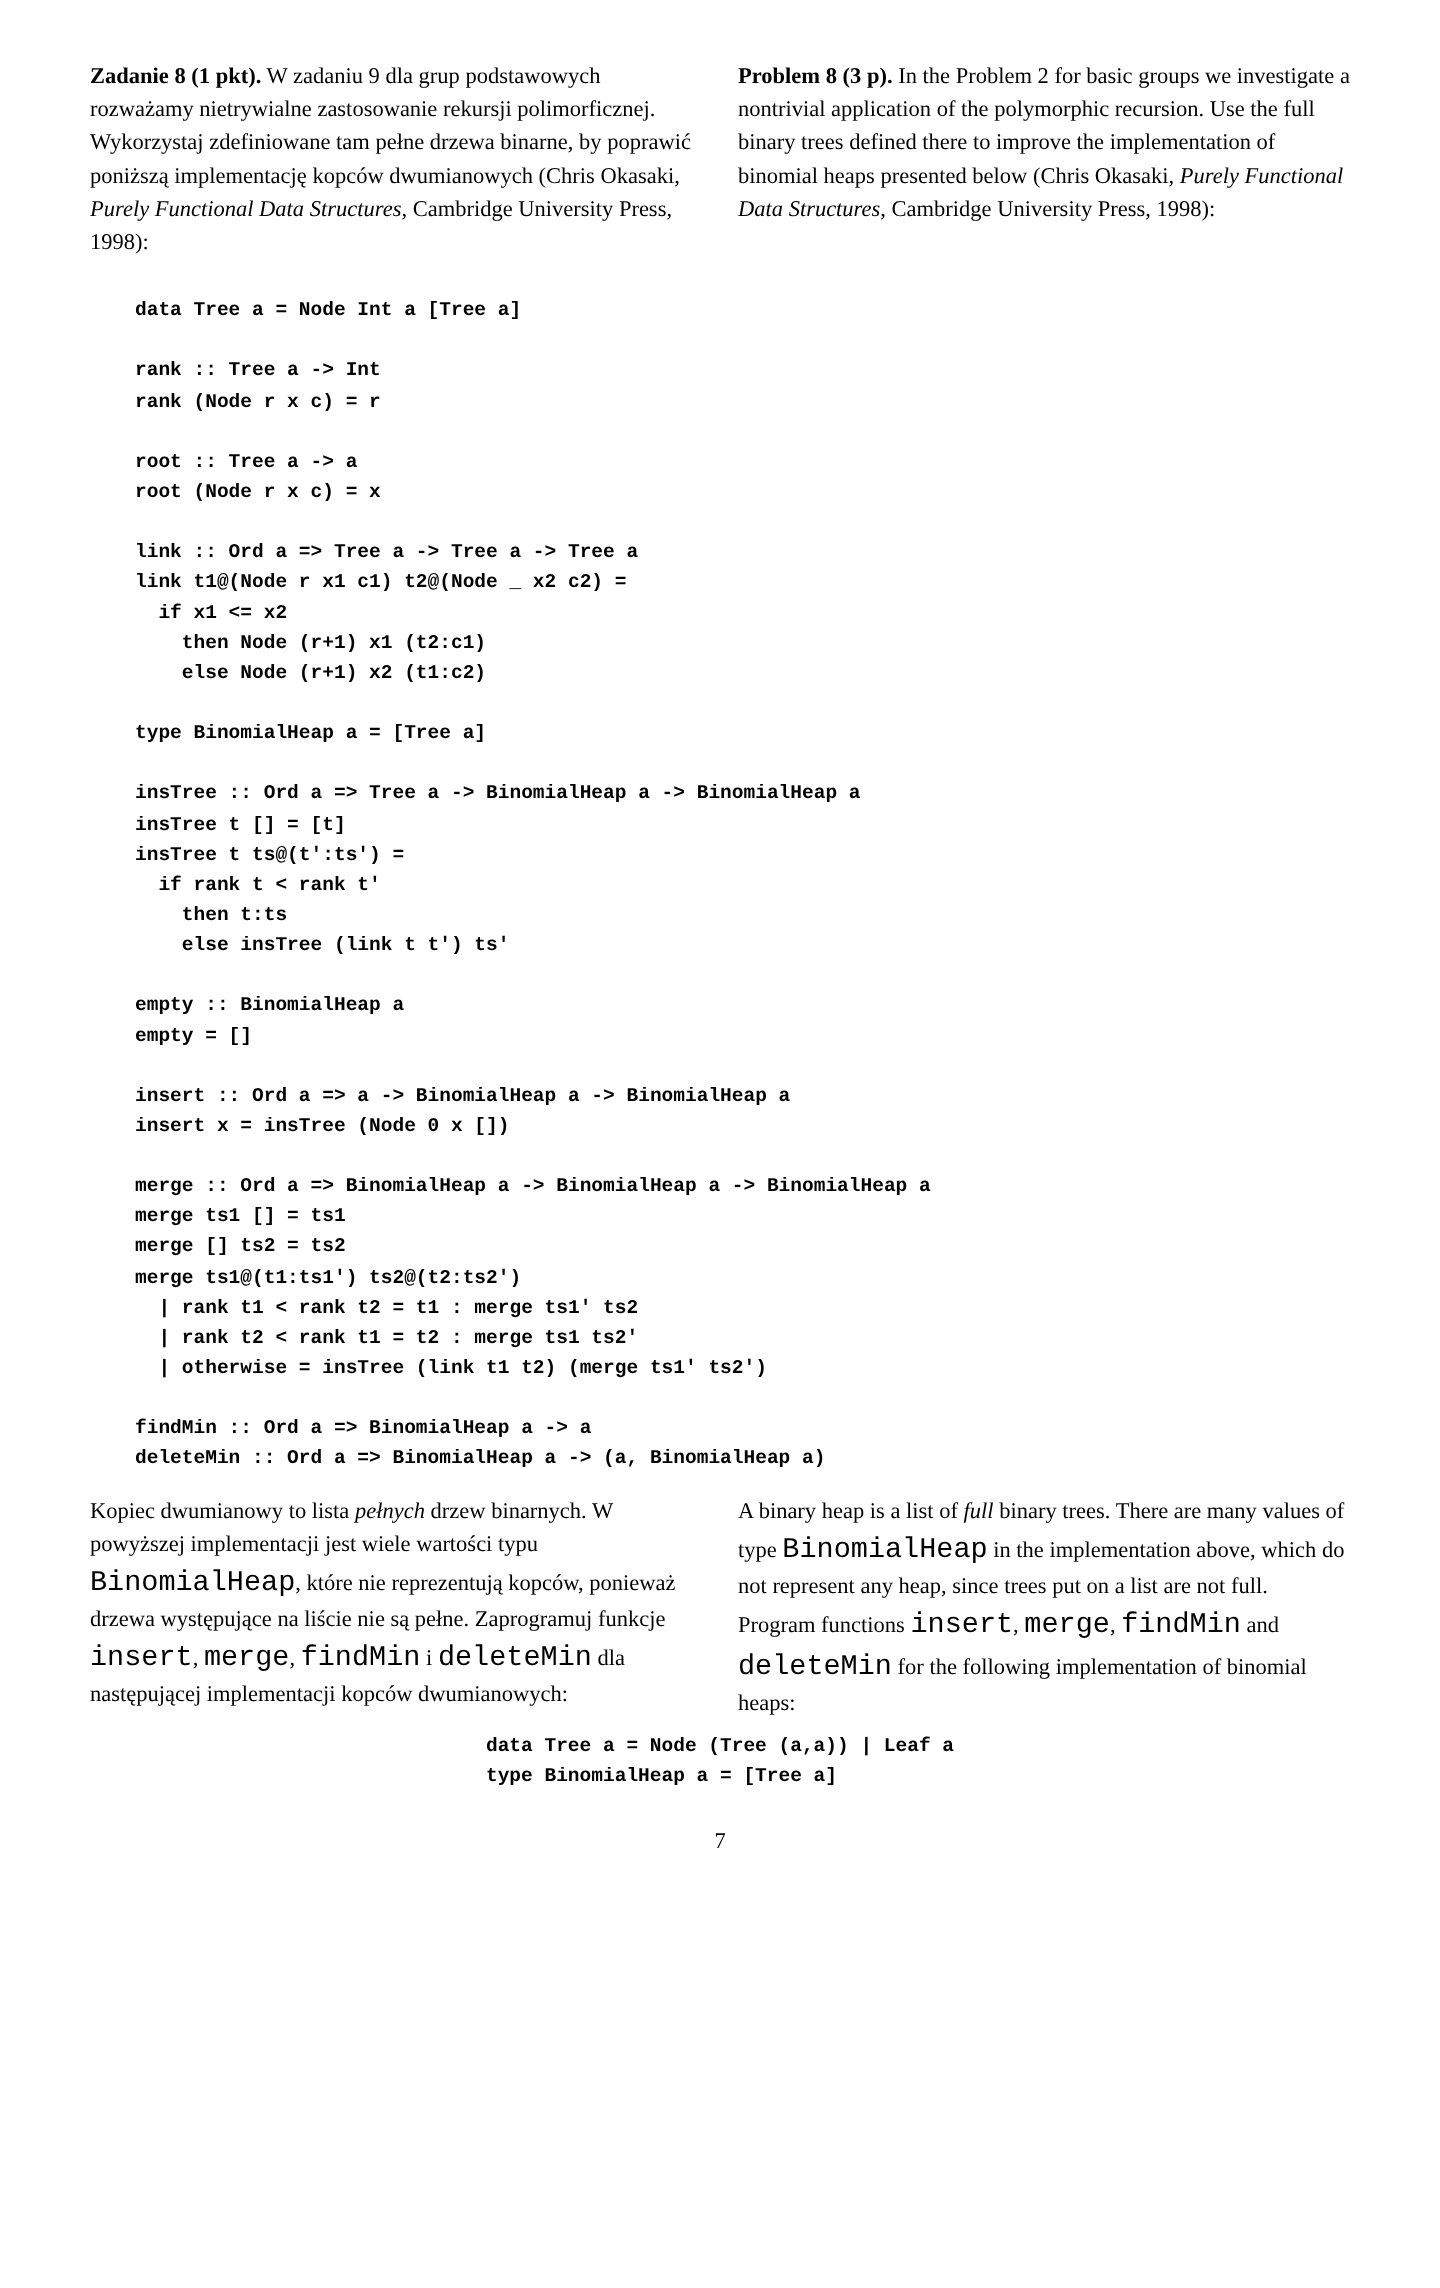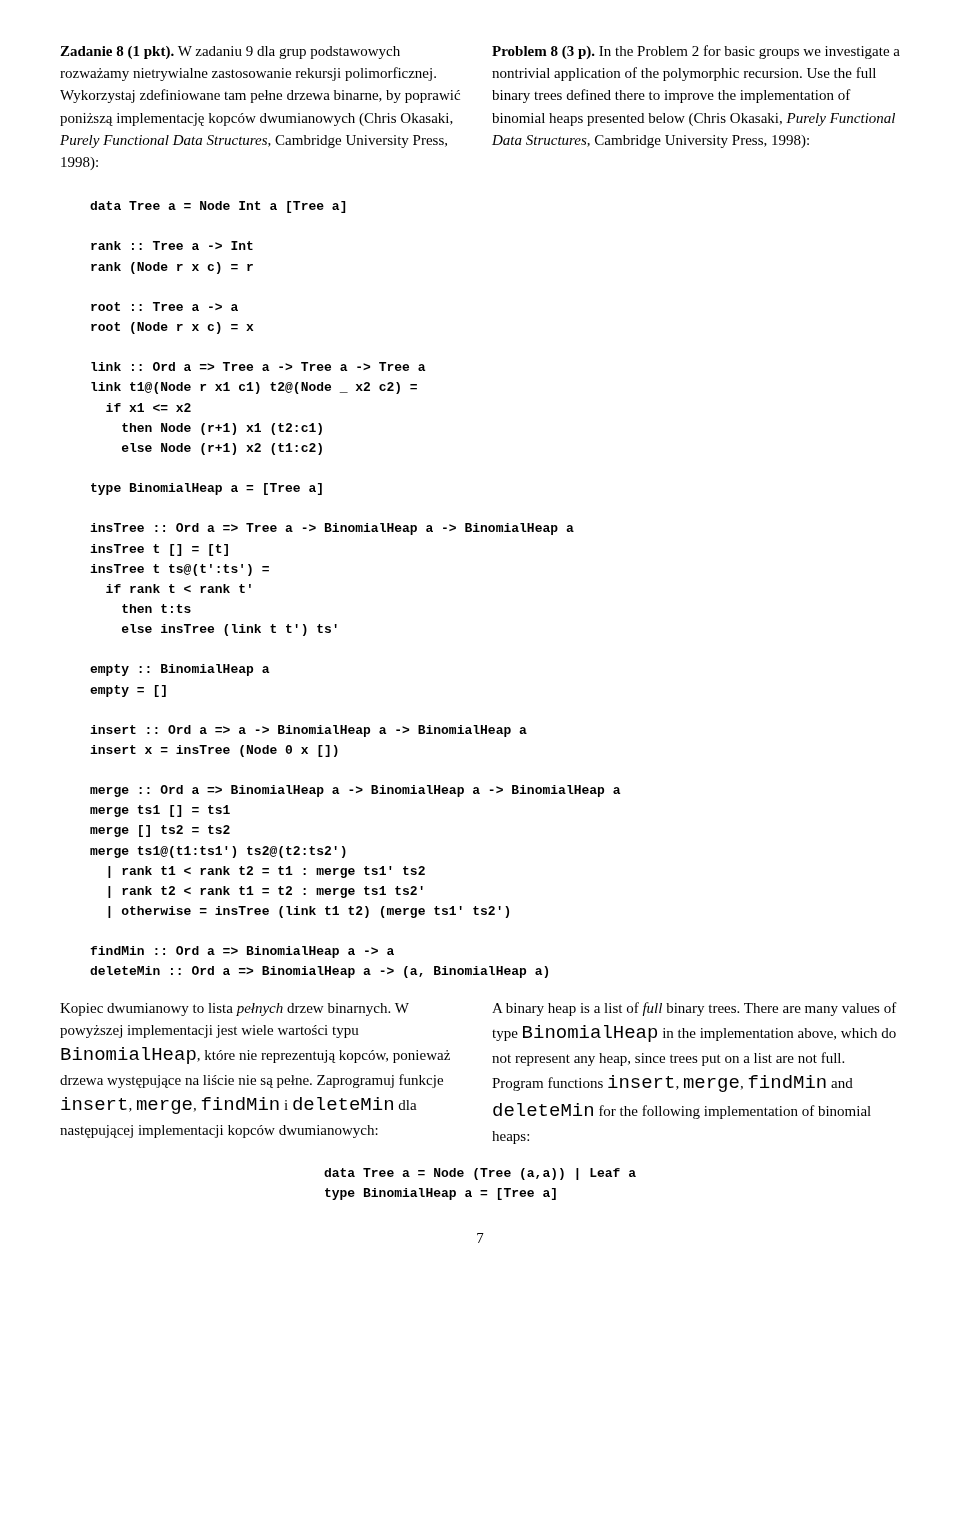--- a/index.html
+++ b/index.html
@@ -39,21 +39,20 @@
       font-size: 19px;
     }
     .bottom-two-col {
       display: grid;
       grid-template-columns: 1fr 1fr;
       gap: 24px;
       margin-top: 14px;
     }
     .center-code {
       text-align: center;
-      margin-top: 10px;
     }
     .center-code .code-block {
       display: inline-block;
       text-align: left;
       margin: 0;
     }
     .page-number {
       text-align: center;
       margin-top: 24px;
       font-size: 15px;

